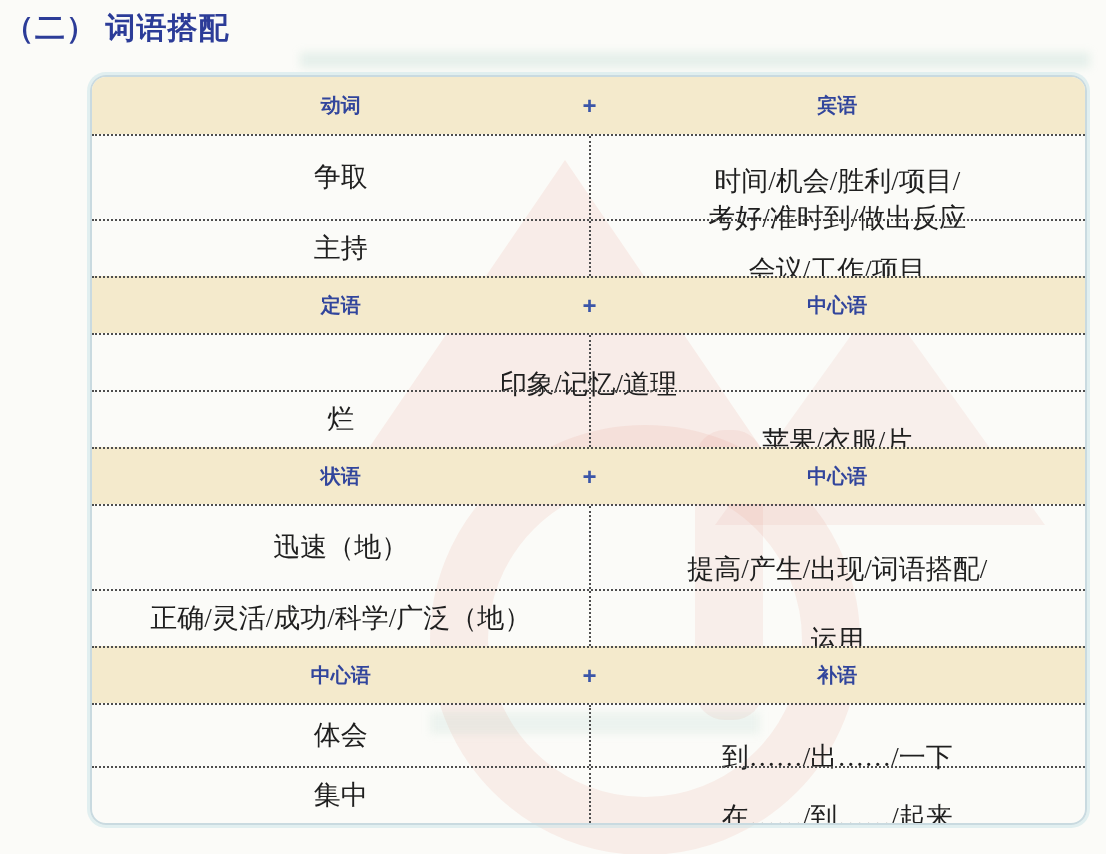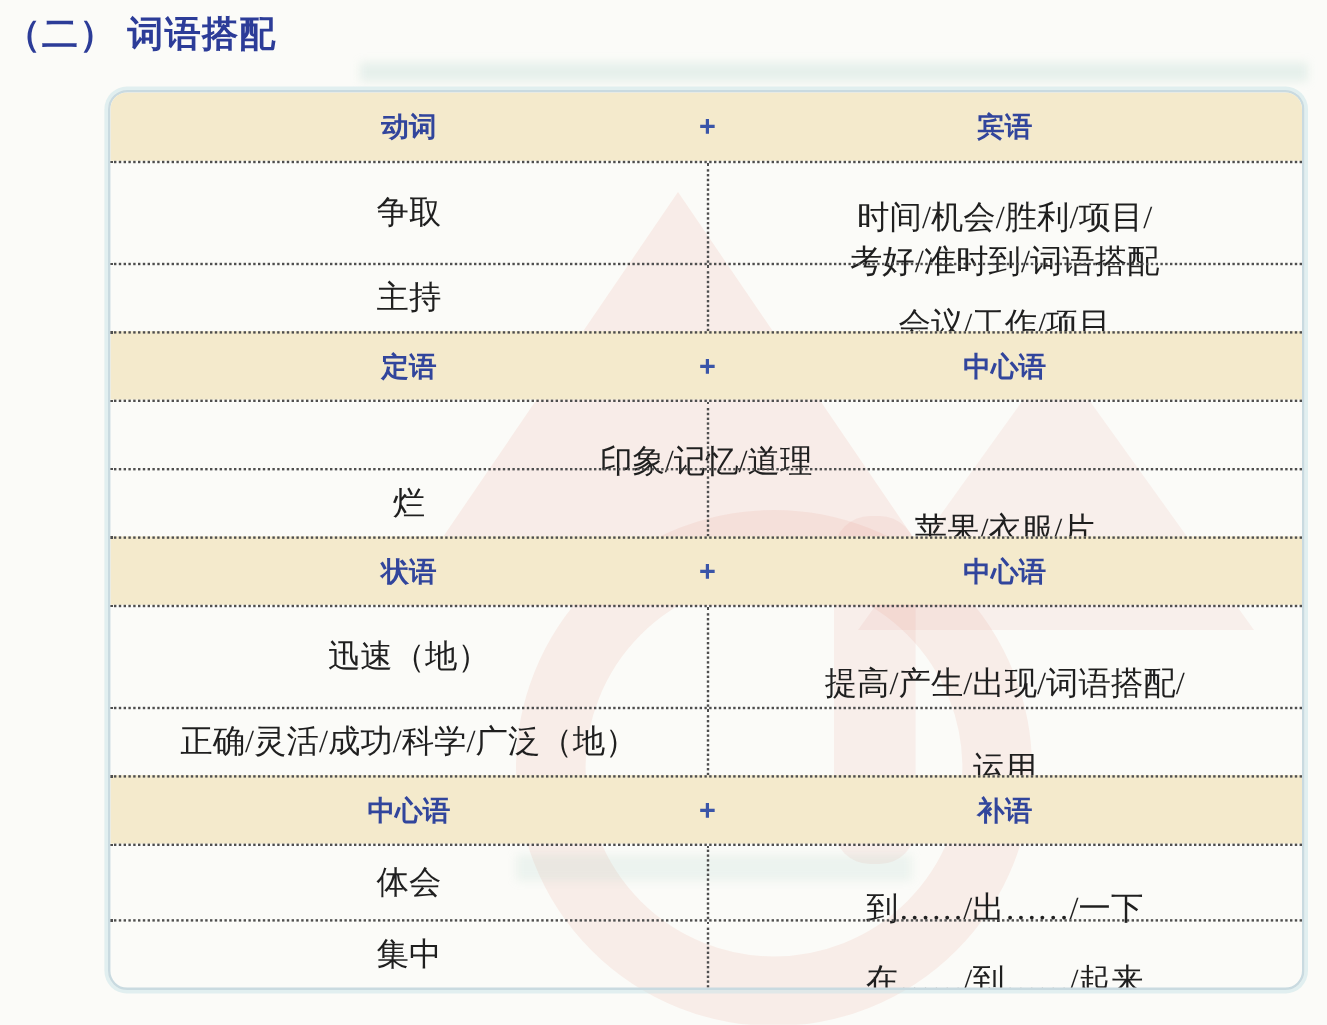--- a/index.html
+++ b/index.html
@@ -3,21 +3,21 @@
 <meta charset="utf-8">
 <style>
   html,body{margin:0;padding:0;}
   body{
     width:1106px;height:854px;position:relative;overflow:hidden;
     background:#fbfbf8;
     font-family:"Liberation Serif","DejaVu Serif",serif;
   }
   .page-title{
     position:absolute;left:4px;top:8px;
-    font-family:Liberation Sans, sans-serif;
+    font-family:Liberation Serif, serif;
     font-weight:700;font-size:30px;color:#2c3c98;letter-spacing:1px;
   }
   
   .wm{position:absolute;z-index:0;pointer-events:none;}
   .wm-tri1{
     left:330px;top:160px;width:0;height:0;
     border-left:235px solid transparent;border-right:235px solid transparent;
     border-bottom:345px solid rgba(228,140,124,0.13);
   }
   .wm-tri2{
@@ -47,21 +47,21 @@
     overflow:hidden;display:flex;flex-direction:column;
   }
   .t-row{box-sizing:border-box;position:relative;display:flex;align-items:center;flex:0 0 auto;}
   .t-row + .t-row{border-top:2px dotted #4e4e4e;}
   .h57{height:57px}.h85{height:85px}.h63{height:63px}
   
   .band-row{background:#f4eacc;}
   .band-row .cell-l,.band-row .cell-r{
     display:flex;align-items:center;justify-content:center;
     font-family:"Liberation Sans","DejaVu Sans",sans-serif;
-    font-weight:700;font-size:23px;color:#31459c;
+    font-weight:700;font-size:20px;color:#31459c;
   }
   .band-row .cell-l{width:50.1%;}
   .band-row .cell-r{flex:1;}
   .plus{
     position:absolute;left:50.1%;top:50%;transform:translate(-50%,-50%);
     font-family:"Liberation Sans","DejaVu Sans",sans-serif;
     font-weight:700;font-size:24px;color:#3a55a8;
   }
   
   .body-row{background:transparent;justify-content:center;}
@@ -96,21 +96,21 @@
     <div class="cell-l">动词</div>
     <div class="plus">+</div>
     <div class="cell-r">宾语</div>
   </div>
   <div class="t-row body-row h85">
     <div class="cell-l">
         <div class="line">争取</div>
       </div>
     <div class="cell-r">
       <div class="line">时间/机会/胜利/项目/</div>
-      <div class="line">考好/准时到/词语搭配</div>
+      <div class="line">考好/准时到/做出反应</div>
     </div>
   </div>
   <div class="t-row body-row h57">
     <div class="cell-l">
         <div class="line">主持</div>
       </div>
     <div class="cell-r">
         <div class="line">会议/工作/项目</div>
       </div>
   </div>

